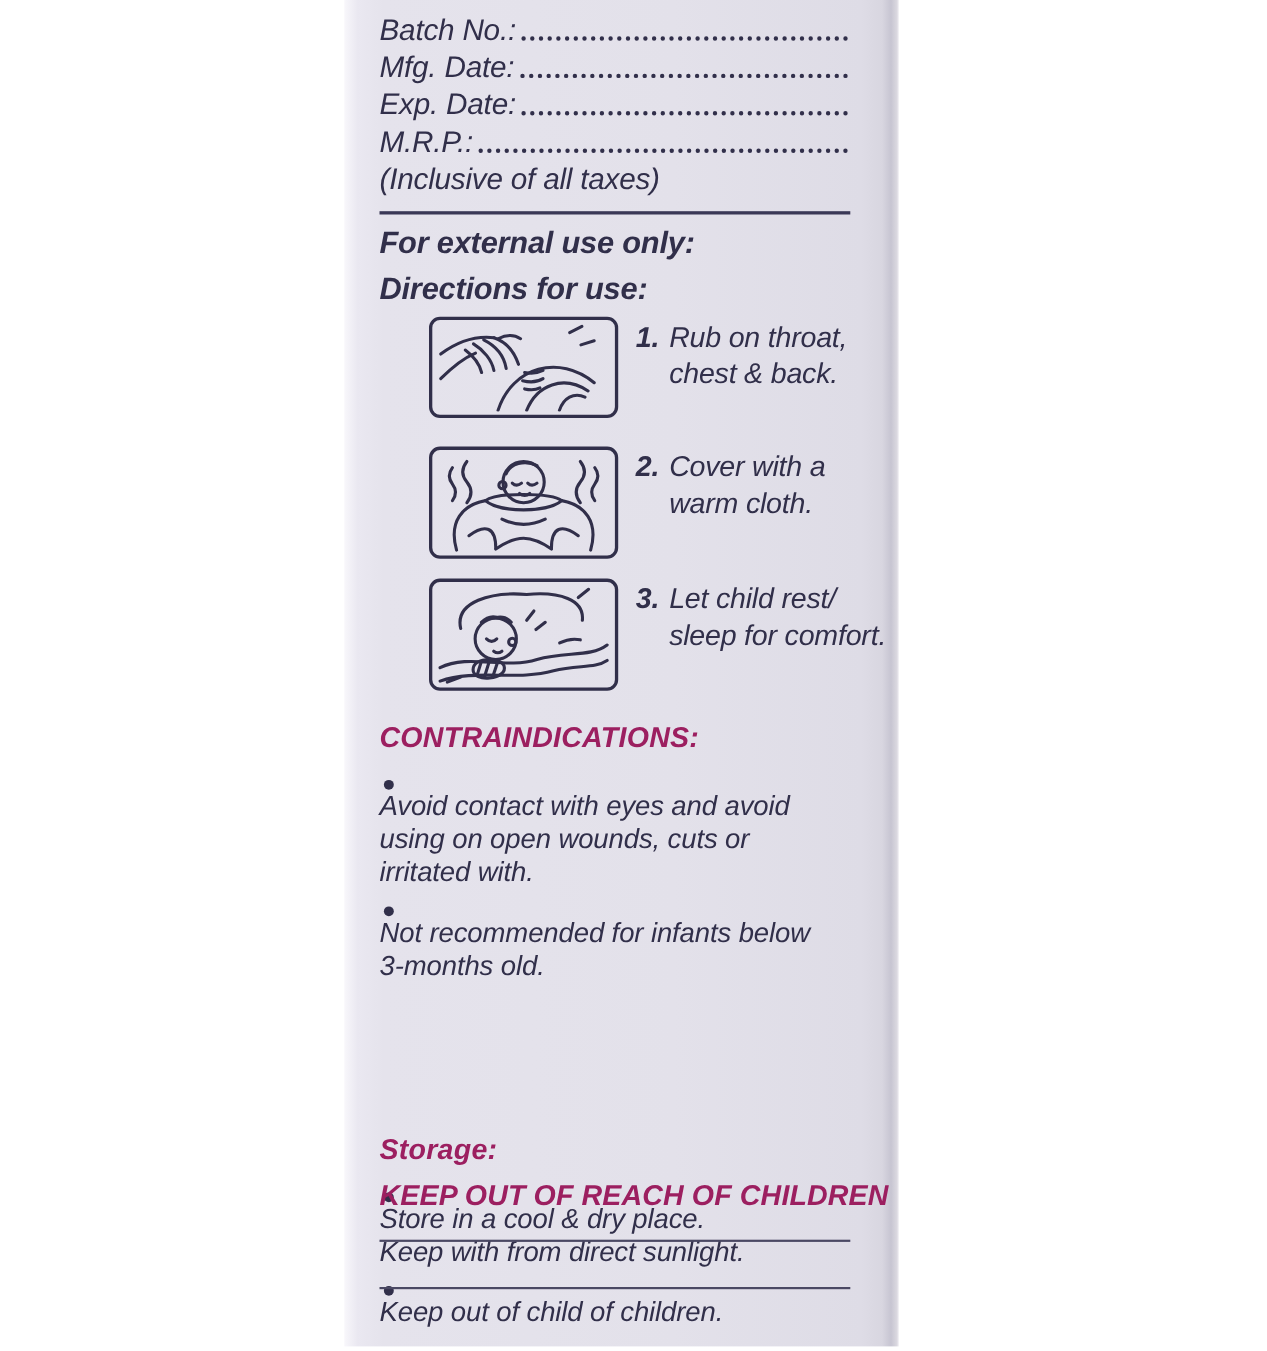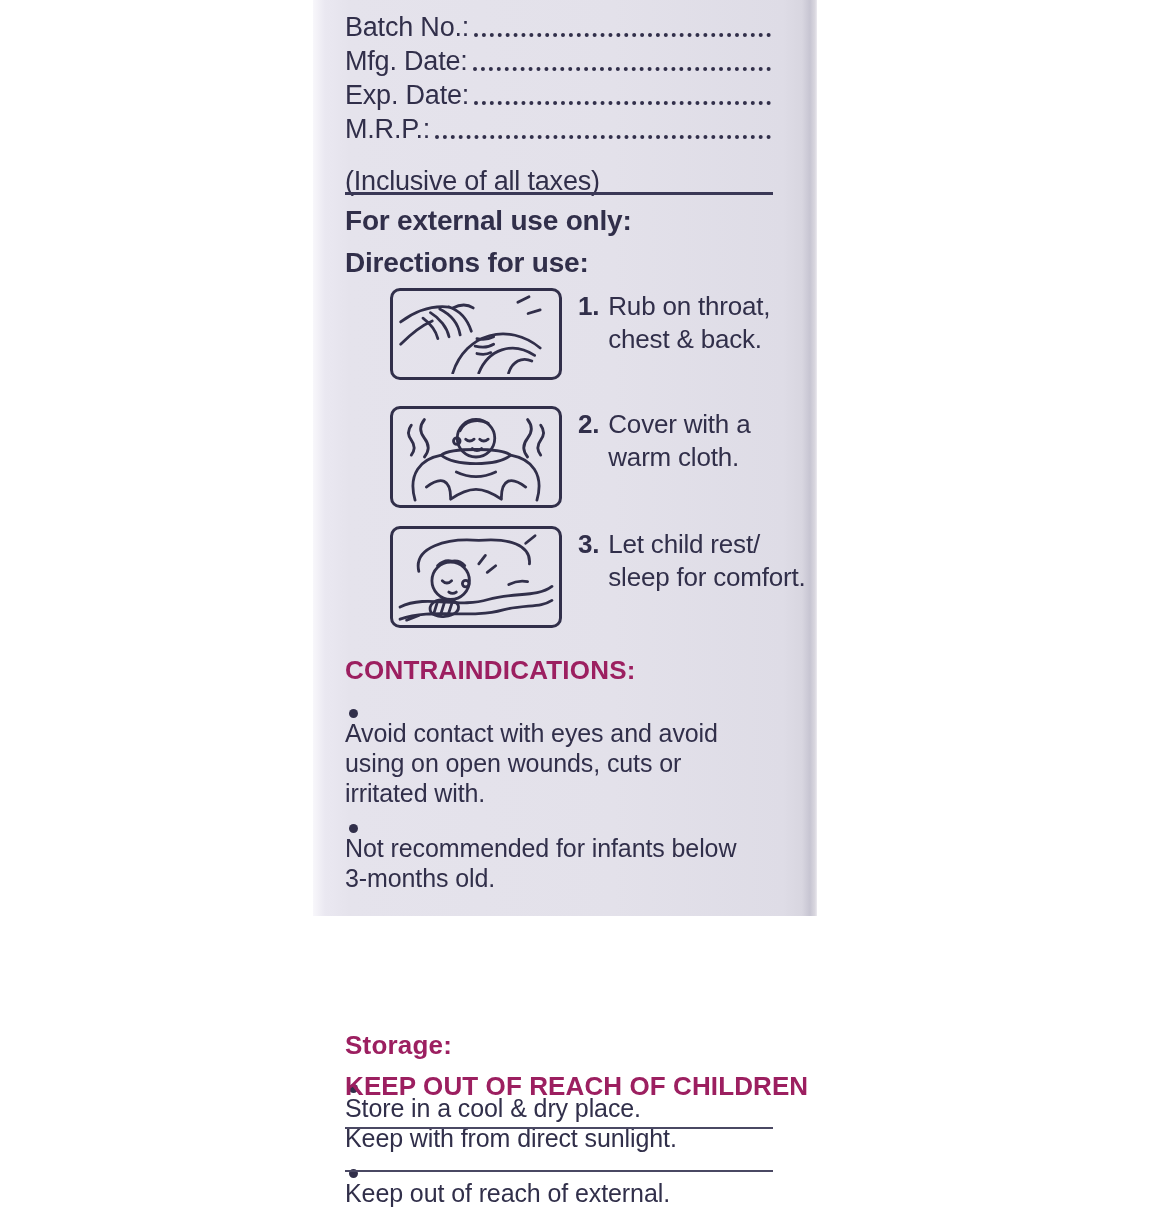--- a/index.html
+++ b/index.html
@@ -3,33 +3,34 @@
 <meta charset="utf-8">
 <style>
   html,body{margin:0;padding:0;}
   body{
     width:1152px;height:1228px;position:relative;overflow:hidden;
     background:#ffffff;
     font-family:"Liberation Sans","DejaVu Sans",sans-serif;
     color:#312f4a;
   }
   .package{
-    position:absolute;left:313px;top:0;width:504px;height:916px;
+    position:absolute;left:313px;top:0;width:504px;height:1224px;
     background:linear-gradient(90deg,
       #f8f7fb 0px,#eae8f1 12px,#e5e3ec 36px,
       #e3e1ea 300px,#dedce6 470px,#d8d6e0 489px,
       #c7c5d2 497px,#d9d7df 502px,#eceaf0 504px);
+    font-style:italic;
   }
   .abs{position:absolute;left:32px;width:428px;}
 
   
   .batch-block{top:10px;}
   .field-row{display:flex;font-size:27px;line-height:34px;letter-spacing:-0.2px;}
   .leader{flex:1;align-self:flex-end;margin:0 2px 7px 5px;border-bottom:4px dotted #312f4a;}
-  .taxes-note{font-size:27px;line-height:34px;letter-spacing:-0.2px;margin-top:18px;}
+  .taxes-note{font-size:27px;line-height:34px;letter-spacing:-0.2px;}
 
   .rule{position:absolute;left:32px;width:428px;background:#3a3856;}
   .rule-1{top:192px;height:3px;}
   .rule-2{top:1127px;height:2px;background:#4a4863;}
   .rule-3{top:1170px;height:2px;background:#4a4863;}
 
   .heading-bold{position:absolute;left:32px;font-weight:bold;font-size:28px;line-height:32px;letter-spacing:-0.2px;}
   .ext-heading{top:205px;}
   .dir-heading{top:247px;}
 
@@ -216,21 +217,21 @@
       <li>
         <span class="bdot"></span>
         <span class="btext">
           <span class="line">Store in a cool &amp; dry place.</span>
           <span class="line">Keep with from direct sunlight.</span>
         </span>
       </li>
       <li>
         <span class="bdot"></span>
         <span class="btext">
-          <span class="line">Keep out of reach of external.</span>
+          <span class="line">Keep out of child of children.</span>
         </span>
       </li>
     </ul>
   </div>
 
   <div class="rule rule-2"></div>
   <div class="keepout">KEEP OUT OF REACH OF CHILDREN</div>
   <div class="rule rule-3"></div>
 
 </div>

